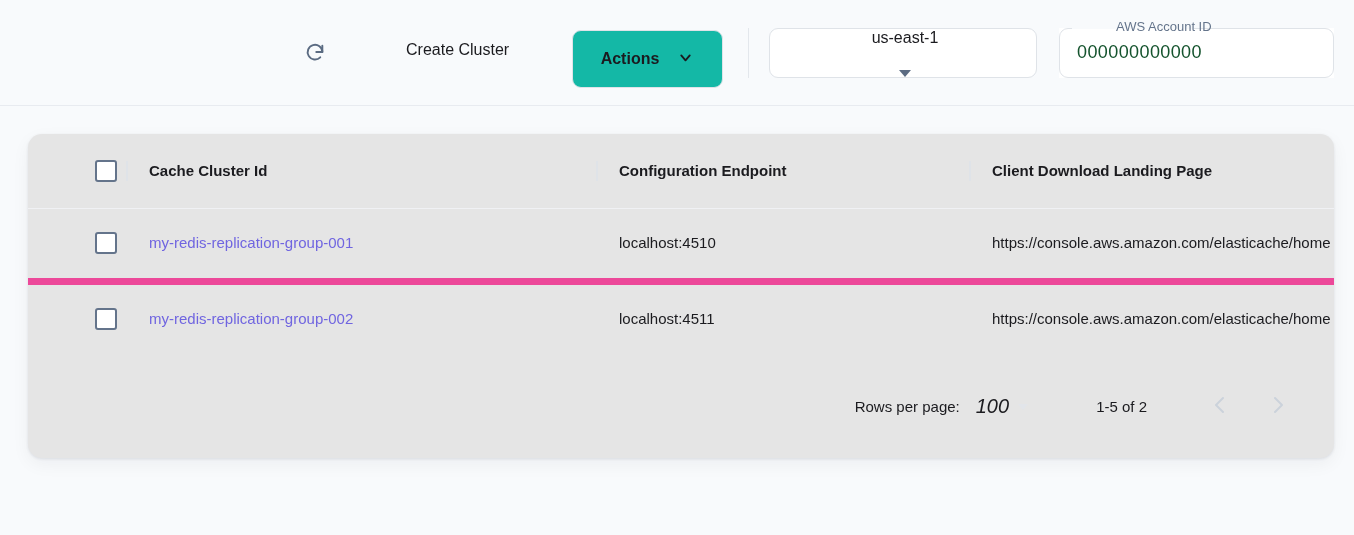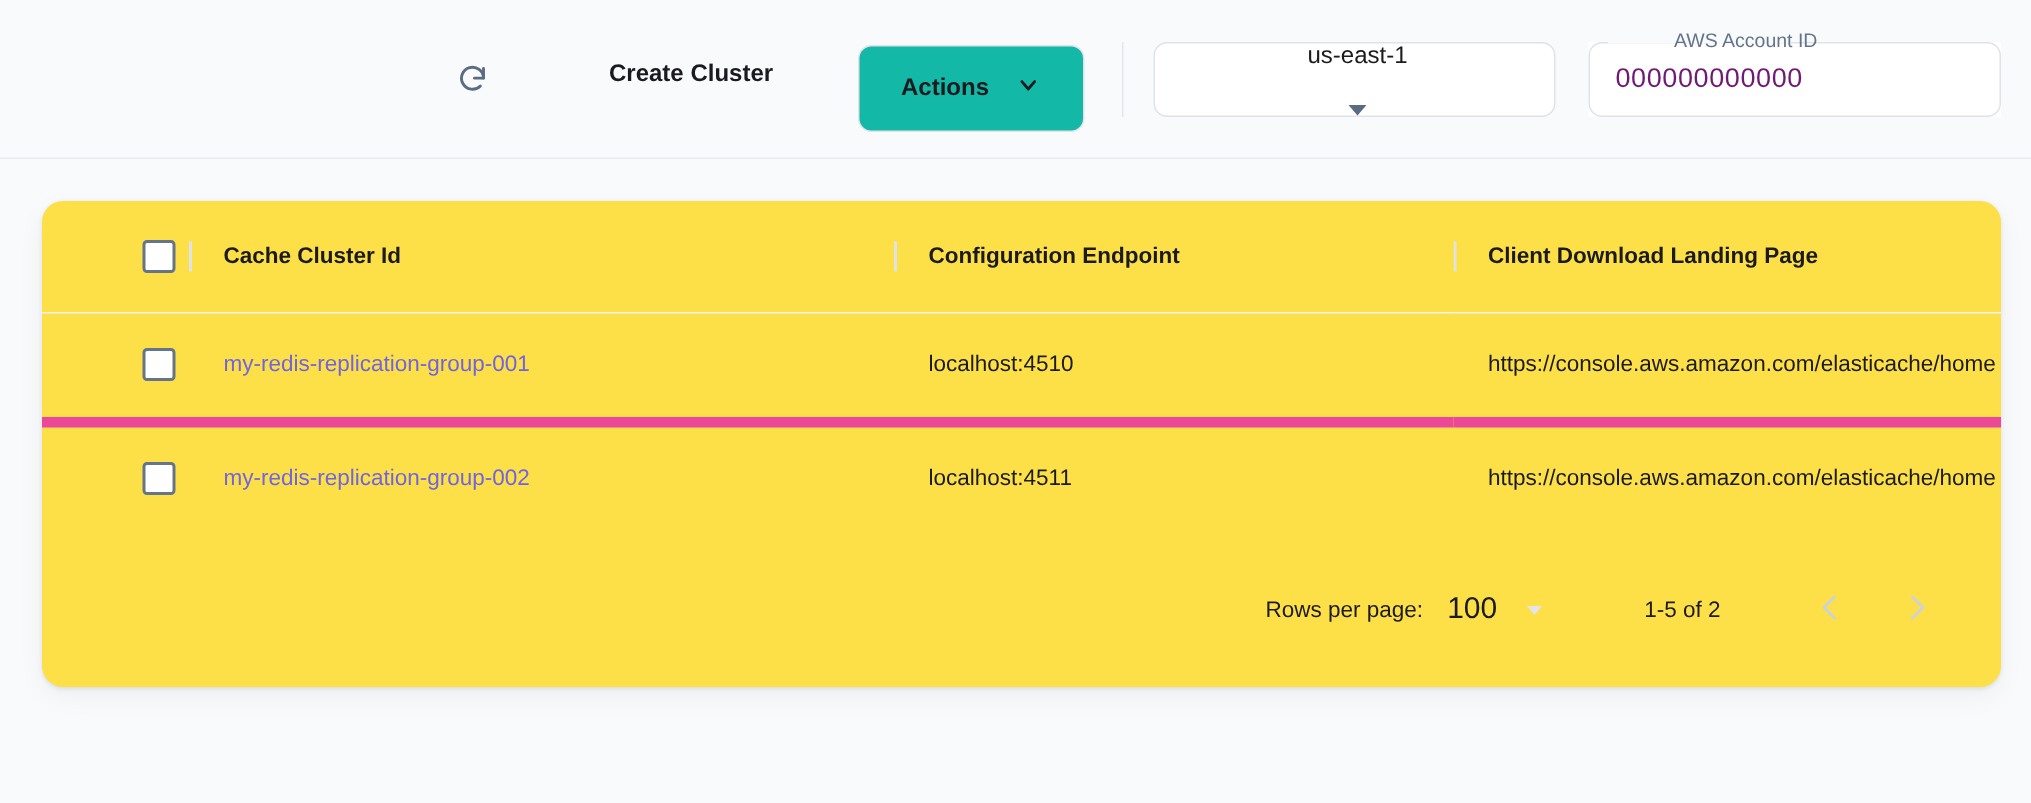--- a/index.html
+++ b/index.html
@@ -46,21 +46,21 @@
     border: none;
     cursor: pointer;
     color: #5b6b82;
   }
 
   .create-btn {
     position: absolute;
     left: 406px;
     top: 41px;
     font-size: 16px;
-    font-weight: bold;
+    font-weight: normal;
     color: #1b1b1f;
     background: none;
     border: none;
     padding: 0;
     cursor: pointer;
     white-space: nowrap;
     font-family: inherit;
   }
 
   .actions-btn {
@@ -153,37 +153,37 @@
     background: transparent;
     padding: 0 4px;
     white-space: nowrap;
     margin-left: 36px;
   }
   .account-field .field-value {
     position: absolute;
     left: 18px;
     top: 14px;
     font-size: 18px;
-    color: #701a75;
+    color: #14532d;
     letter-spacing: 0.4px;
     border: none;
     background: none;
     outline: none;
     width: 240px;
     font-family: inherit;
   }
 
   
   .card {
     position: absolute;
     left: 28px;
     top: 134px;
     width: 1306px;
     height: 324px;
-    background: #fde047;
+    background: #e5e5e5;
     border-radius: 14px;
     box-shadow: 0 1px 3px rgba(16,24,40,0.09), 0 6px 18px rgba(16,24,40,0.05);
     overflow: hidden;
   }
 
   .table {
     width: 100%;
     border-collapse: collapse;
     table-layout: fixed;
   }
@@ -264,23 +264,24 @@
     text-align: right;
   }
   .rpp-label {
     font-size: 15px;
     color: #1b1b1f;
     margin-right: 16px;
   }
   .rpp-select {
     display: flex;
     align-items: center;
-    gap: 20px;
+    gap: 9px;
     cursor: pointer;
     margin-right: 68px;
+    font-style: italic;
   }
   .rpp-value {
     font-size: 20px;
     color: #1b1b1f;
   }
   .tri-down-sm {
     width: 0; height: 0;
     border-left: 5px solid transparent;
     border-right: 5px solid transparent;
     border-top: 6px solid #e2e5ea;

